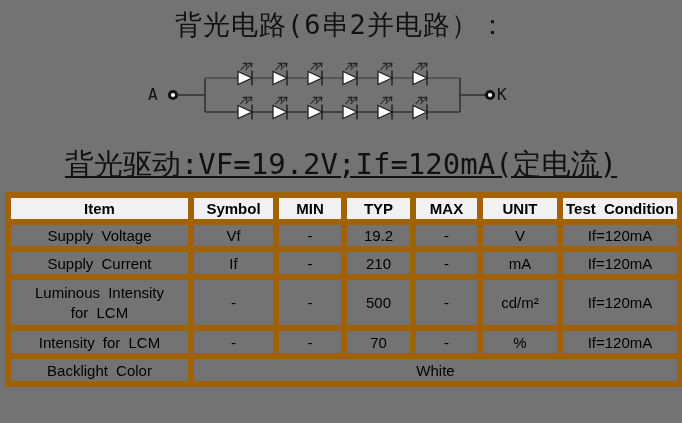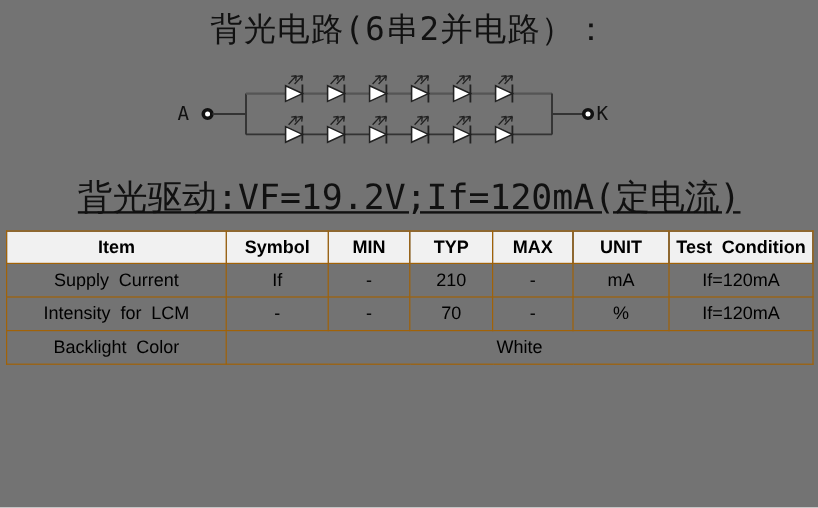--- a/index.html
+++ b/index.html
@@ -45,21 +45,21 @@
     position: absolute;
     left: 5px; top: 192px;
     width: 672px;
     border-collapse: collapse;
     table-layout: fixed;
     font-family: "Liberation Sans", sans-serif;
     font-size: 15px;
     color: #000000;
   }
   table.spec th, table.spec td {
-    border: 1px solid #a16207;
+    border: 6px solid #a16207;
     text-align: center;
     vertical-align: middle;
     padding: 0 2px;
     word-spacing: 4px;
     overflow: hidden;
   }
   table.spec th {
     font-weight: bold;
     font-size: 15px;
   }
@@ -130,27 +130,48 @@
         <th>Item</th>
         <th>Symbol</th>
         <th>MIN</th>
         <th>TYP</th>
         <th>MAX</th>
         <th>UNIT</th>
         <th>Test Condition</th>
       </tr>
     </thead>
     <tbody>
+      <tr style="height:27px;">
+        <td>Supply Voltage</td>
+        <td>Vf</td>
+        <td>-</td>
+        <td>19.2</td>
+        <td>-</td>
+        <td>V</td>
+        <td>If=120mA</td>
+      </tr>
       <tr style="height:28px;">
         <td>Supply Current</td>
         <td>If</td>
         <td>-</td>
         <td>210</td>
         <td>-</td>
         <td>mA</td>
+        <td>If=120mA</td>
+      </tr>
+      <tr style="height:51px;">
+        <td>
+          <div class="item-two-line">Luminous Intensity</div>
+          <div class="item-two-line">for LCM</div>
+        </td>
+        <td>-</td>
+        <td>-</td>
+        <td>500</td>
+        <td>-</td>
+        <td>cd/m²</td>
         <td>If=120mA</td>
       </tr>
       <tr style="height:28px;">
         <td>Intensity for LCM</td>
         <td>-</td>
         <td>-</td>
         <td>70</td>
         <td>-</td>
         <td>%</td>
         <td>If=120mA</td>

